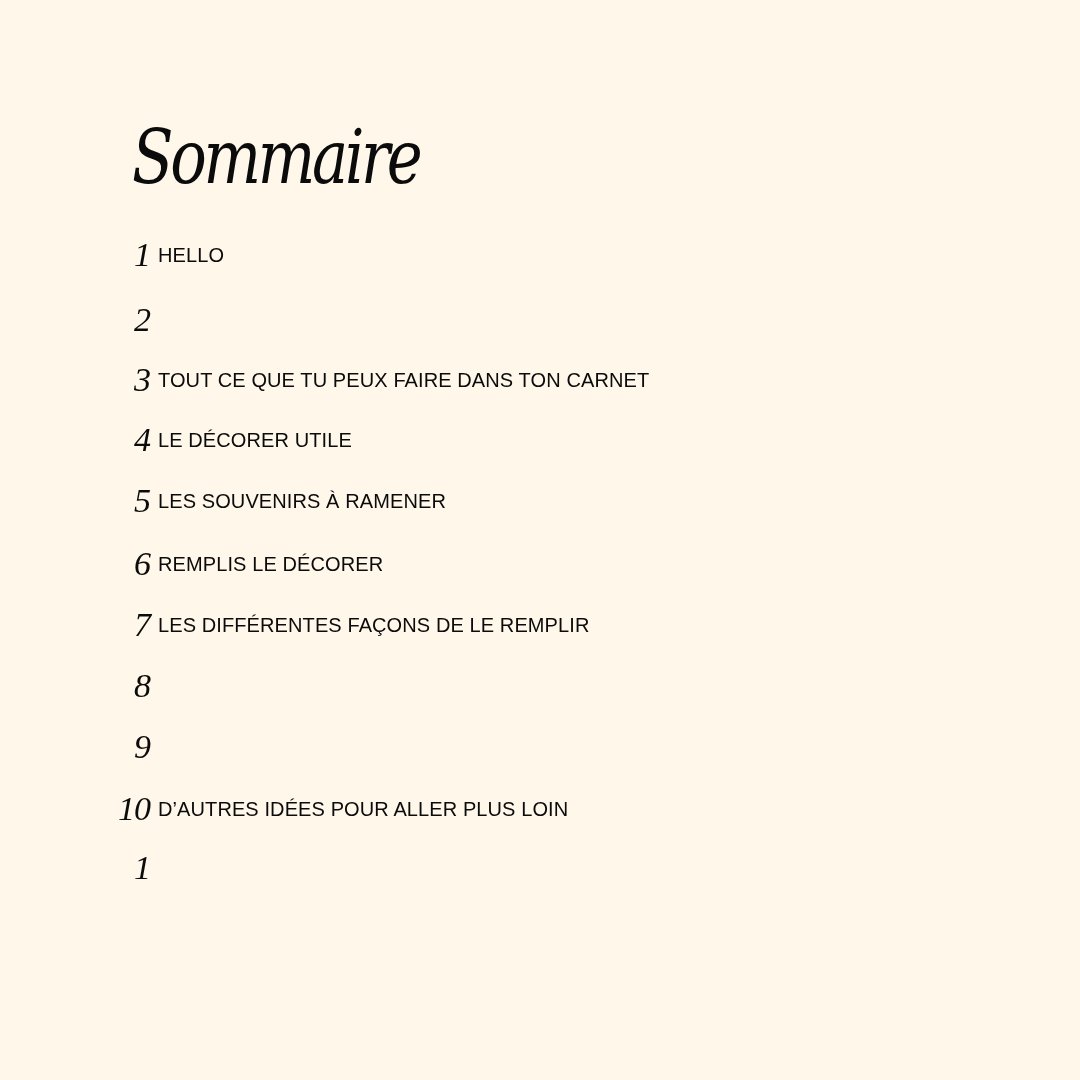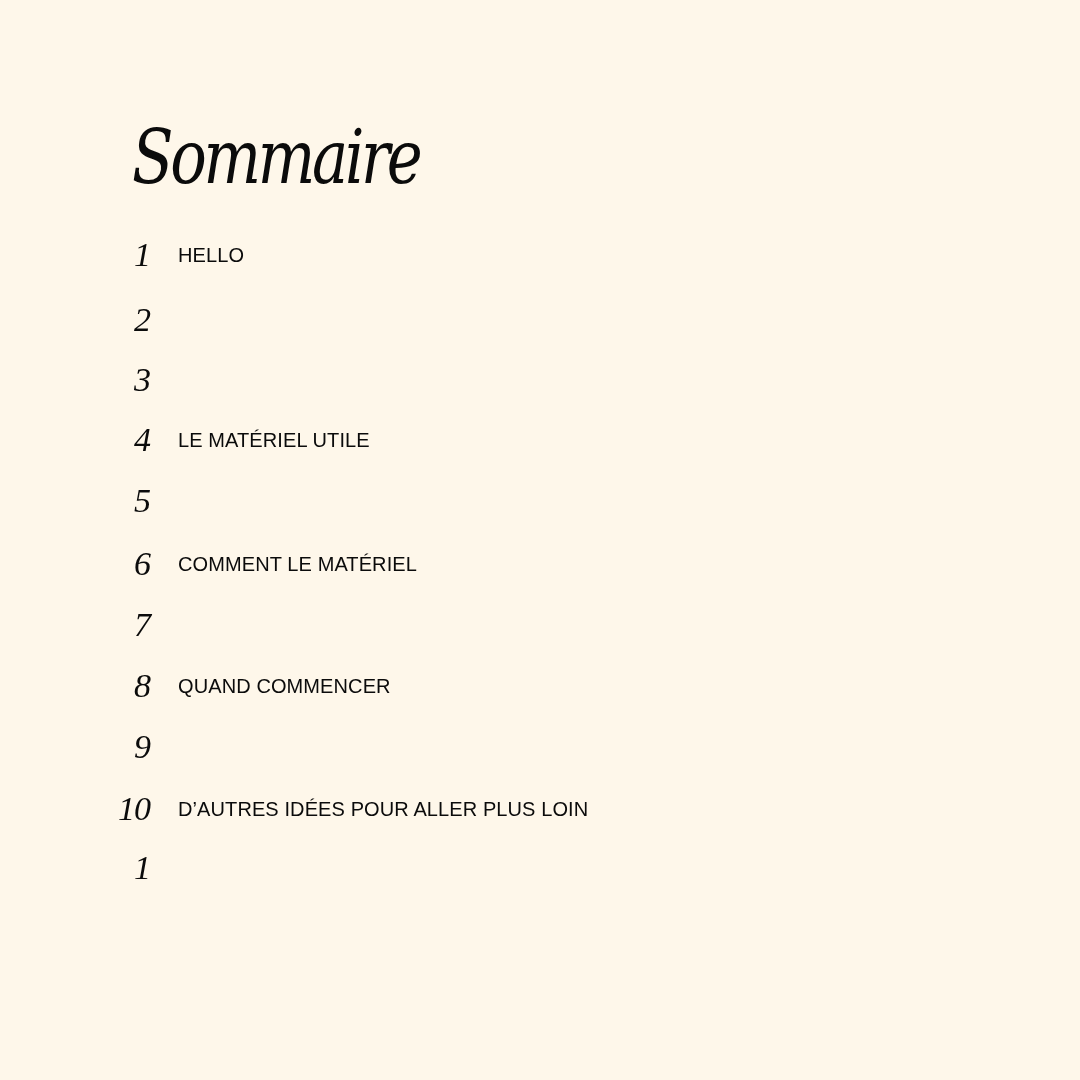--- a/index.html
+++ b/index.html
@@ -31,21 +31,21 @@
     top: 0;
     font-family: "Liberation Serif", serif;
     font-style: italic;
     font-size: 34px;
     line-height: 40px;
     text-align: right;
     letter-spacing: -1px;
   }
   .label {
     position: absolute;
-    left: 178px;
+    left: 158px;
     top: 0;
     font-family: "Liberation Sans", sans-serif;
     font-size: 20px;
     line-height: 40px;
     letter-spacing: 0.1px;
     white-space: nowrap;
   }
 </style>
 </head>
 <body>
@@ -55,38 +55,40 @@
 <div class="toc">
   <div class="row" style="top:235px">
     <span class="num">1</span>
     <span class="label">HELLO</span>
   </div>
   <div class="row" style="top:300px">
     <span class="num">2</span>
   </div>
   <div class="row" style="top:360px">
     <span class="num">3</span>
+    <span class="label">TOUT CE QUE TU PEUX FAIRE DANS TON CARNET</span>
   </div>
   <div class="row" style="top:420px">
     <span class="num">4</span>
-    <span class="label">LE MATÉRIEL UTILE</span>
+    <span class="label">LE DÉCORER UTILE</span>
   </div>
   <div class="row" style="top:481px">
     <span class="num">5</span>
+    <span class="label">LES SOUVENIRS À RAMENER</span>
   </div>
   <div class="row" style="top:544px">
     <span class="num">6</span>
-    <span class="label">COMMENT LE MATÉRIEL</span>
+    <span class="label">REMPLIS LE DÉCORER</span>
   </div>
   <div class="row" style="top:605px">
     <span class="num">7</span>
+    <span class="label">LES DIFFÉRENTES FAÇONS DE LE REMPLIR</span>
   </div>
   <div class="row" style="top:666px">
     <span class="num">8</span>
-    <span class="label">QUAND COMMENCER</span>
   </div>
   <div class="row" style="top:727px">
     <span class="num">9</span>
   </div>
   <div class="row" style="top:789px">
     <span class="num">10</span>
     <span class="label">D’AUTRES IDÉES POUR ALLER PLUS LOIN</span>
   </div>
   <div class="row" style="top:848px">
     <span class="num">1</span>

